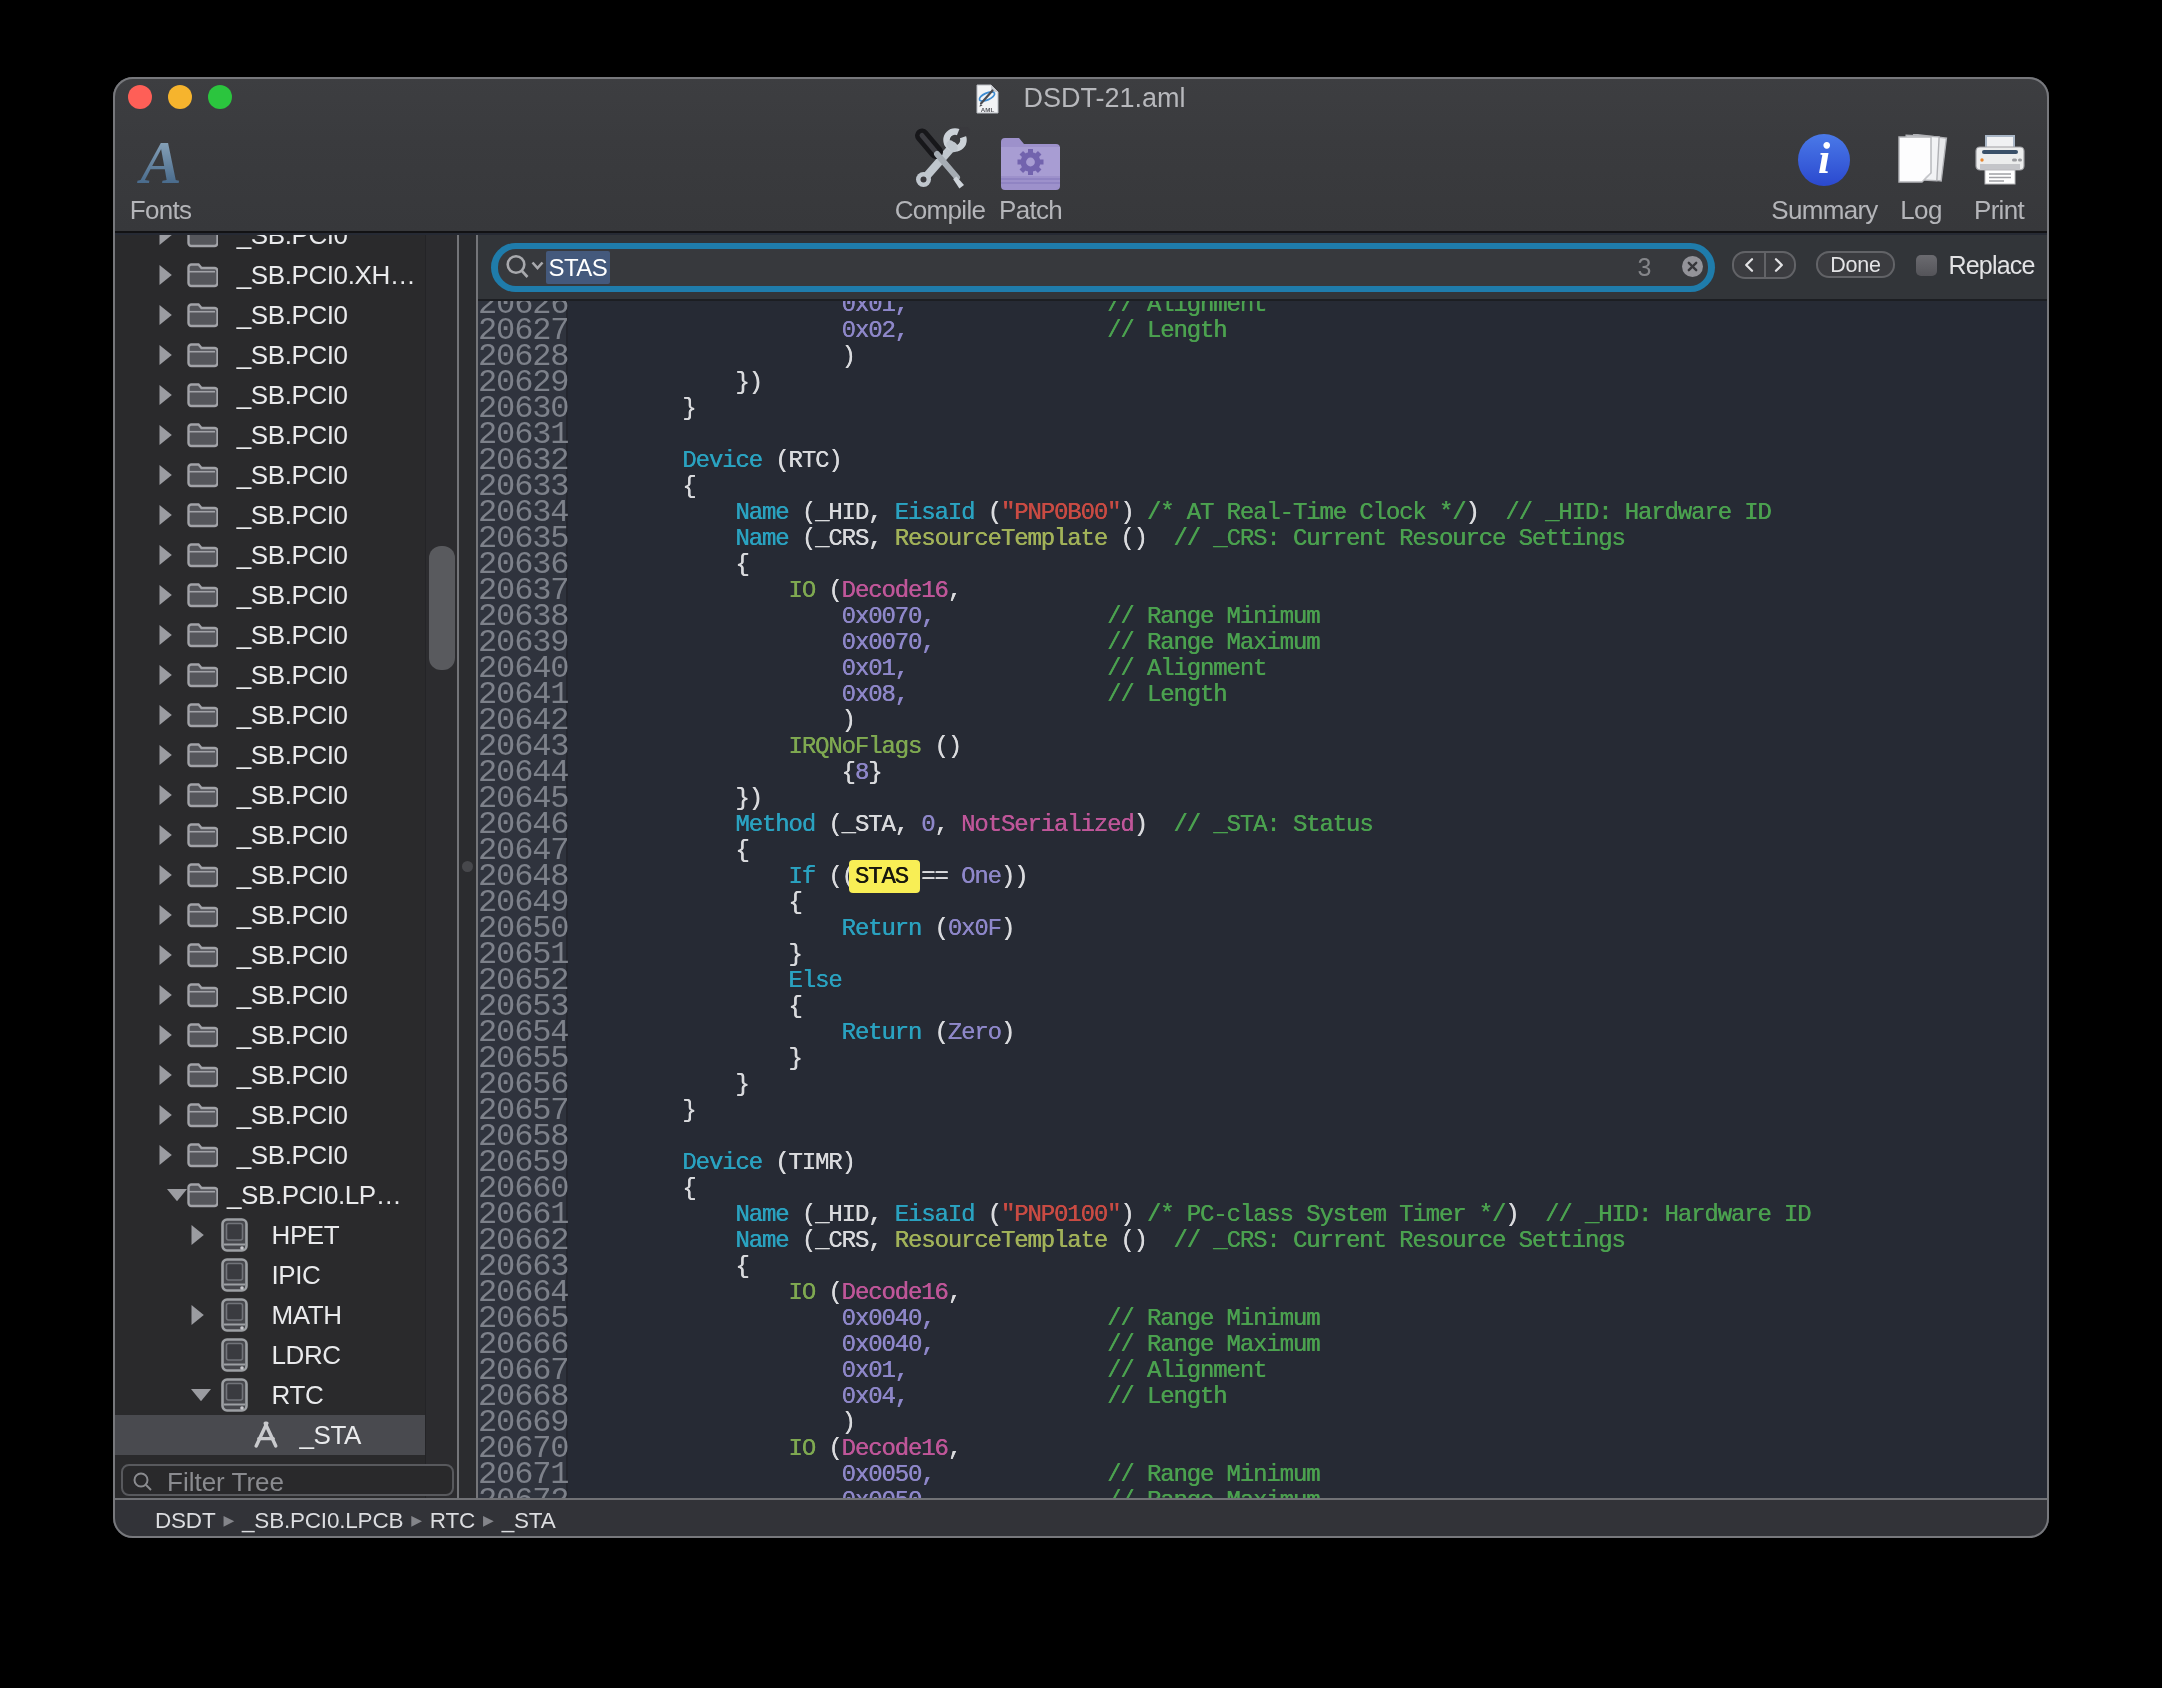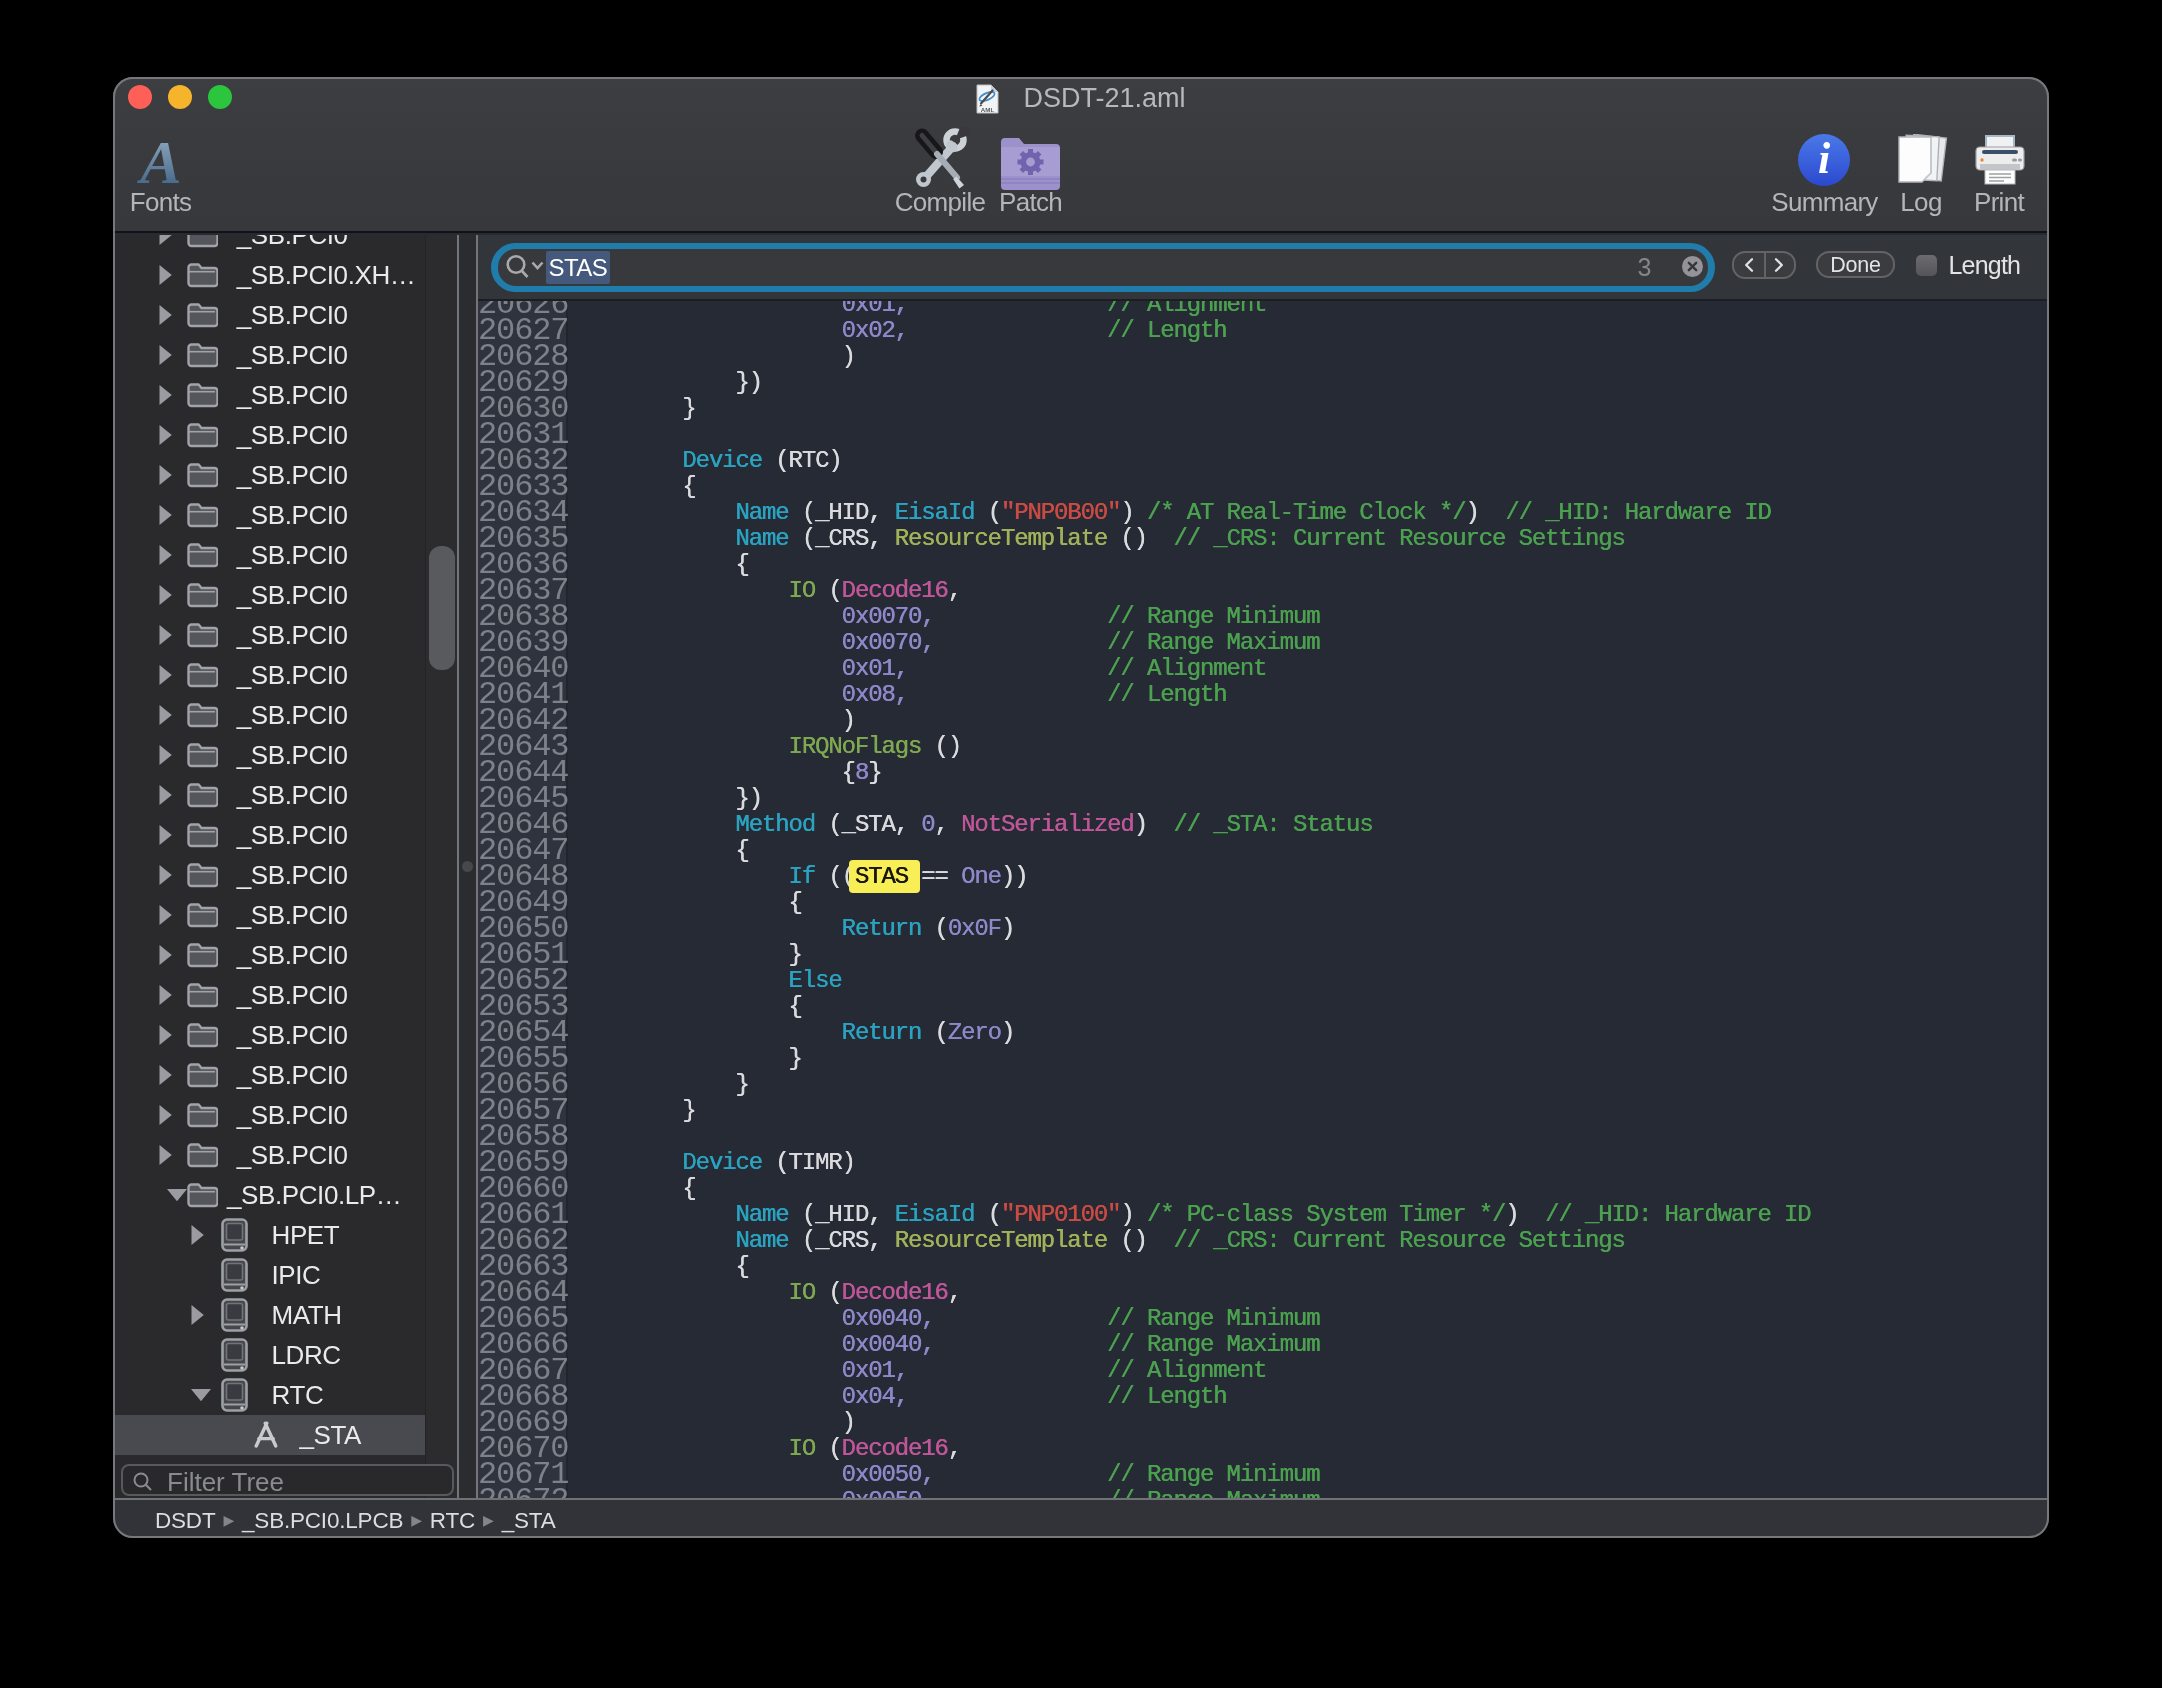--- a/index.html
+++ b/index.html
@@ -10,21 +10,21 @@
   border-radius:20px; border:2px solid #77787c; z-index:99; pointer-events:none; }
 
 #toolbar { position:absolute; left:0; top:0; width:1936px; height:156px;
   background:linear-gradient(#3d3e41, #3a3b3e 40%, #37383b); border-bottom:2px solid #121214; }
 .tl { position:absolute; top:8.3px; width:24px; height:24px; border-radius:50%; }
 #tl-r { left:15px;  background:#fe5f57; }
 #tl-y { left:54.6px; background:#f6b42d; }
 #tl-g { left:94.6px; background:#2bc53e; }
 #titlegrp { position:absolute; left:0; top:6px; width:1936px; height:32px; text-align:center; }
 #titletxt { font-size:27px; color:#b7b8bc; font-weight:500; vertical-align:middle; margin-left:24px; }
-.tbl { position:absolute; top:110px; font-size:26px; color:#b4b5b9; transform:translateX(-50%); white-space:nowrap; letter-spacing:-0.7px; }
+.tbl { position:absolute; top:118px; font-size:26px; color:#b4b5b9; transform:translateX(-50%); white-space:nowrap; letter-spacing:-0.7px; }
 
 #sidebar { position:absolute; left:0; top:158px; width:312px; height:1263px; background:#2a2a2c; overflow:hidden; }
 #sbtrack { position:absolute; left:312px; top:158px; width:31.5px; height:1263px; background:#2c2c2f; border-left:1px solid #242427; }
 #sbthumb { position:absolute; left:316px; top:469px; width:26px; height:124px; border-radius:12px; background:#595a5e; }
 #divider { position:absolute; left:343.5px; top:158px; width:21.5px; height:1263px;
   background:#2b2c2f; border-left:2px solid #747579; border-right:2px solid #747579; }
 #dimple { position:absolute; left:348.5px; top:784px; width:11px; height:11px; border-radius:50%; background:#47484c; }
 .trow { position:absolute; left:0; width:315px; height:40px; }
 .trow.sel { background:#494a4f; }
 .trow .ic { position:absolute; top:50%; transform:translateY(-50%); display:flex; }
@@ -730,20 +730,20 @@
     </div>
     <div id="seg">
       <div class="d"></div>
       <svg width="60" height="24.2" viewBox="0 0 60 24.2" fill="none" stroke="#e2e2e4" stroke-width="2.3" stroke-linecap="round" stroke-linejoin="round">
         <path d="M18 6.2 l-5.8 5.8 5.8 5.8"></path>
           <path d="M42 6.2 l5.8 5.8 -5.8 5.8"></path>
       </svg>
     </div>
     <div id="done">Done</div>
     <div id="cbox"></div>
-    <span id="cblab">Length</span>
+    <span id="cblab">Replace</span>
   </div>
 
   <div id="statusbar">
     <div id="crumbs">DSDT<span class="sep">▶</span>_SB.PCI0.LPCB<span class="sep">▶</span>RTC<span class="sep">▶</span>_STA</div>
   </div>
 </div>
 <div id="winborder"></div>
 
 </body></html>

